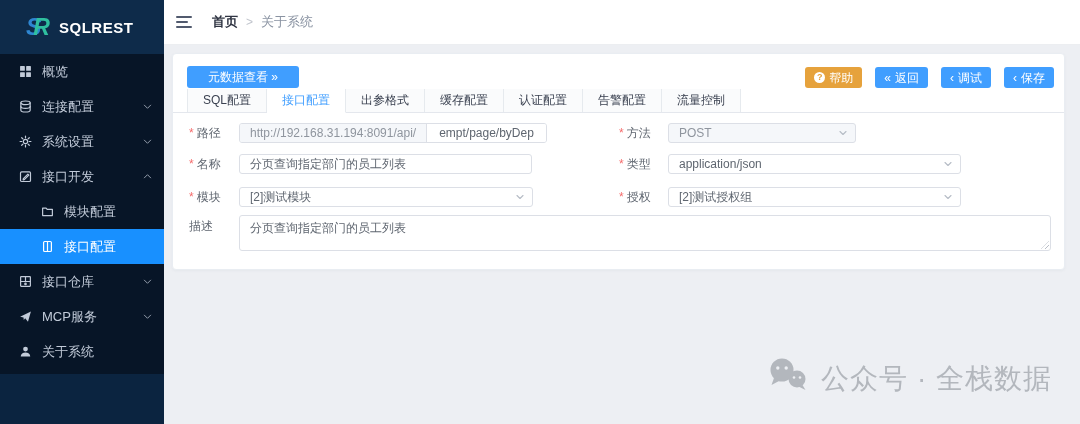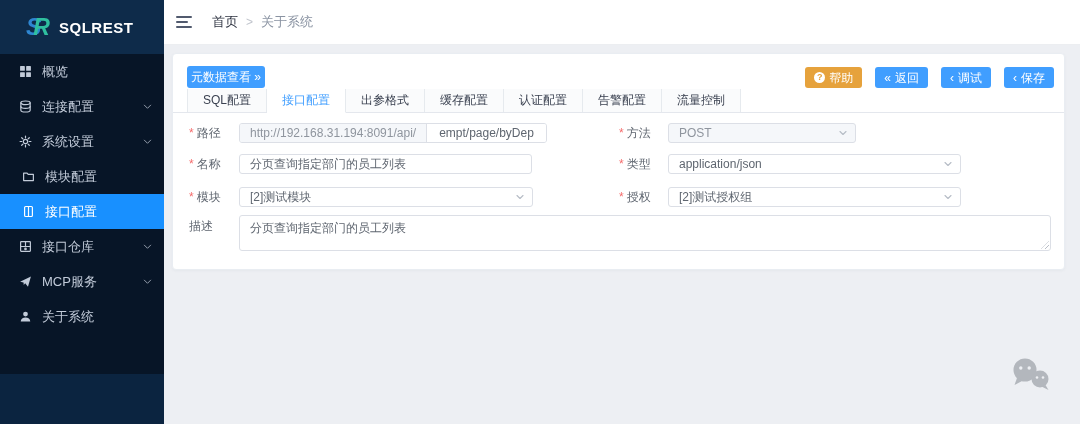--- a/index.html
+++ b/index.html
@@ -13,44 +13,44 @@
   .logo { height:54px; background:#0e2b4a; display:flex; align-items:center; padding-left:26px; }
   .logo-mark { font-style:italic; font-weight:bold; font-size:23px; line-height:1; }
   .logo-s { color:#2e86d1; }
   .logo-r { color:#2fbf9f; margin-left:-8px; }
   .logo-text { color:#fff; font-weight:bold; font-size:15px; letter-spacing:.5px; margin-left:9px;text-align:right; }
   .menu { background:#071527; height:320px; }
   .mi { height:35px; display:flex; align-items:center; padding:0 12px 0 18px; color:#c2cbd9; cursor:pointer; }
   .mi .ico { width:14px; height:14px; margin-right:10px; display:inline-flex; align-items:center; justify-content:center; flex:none; }
   .mi .lbl { font-size:13px; white-space:nowrap; }
   .mi .chev { margin-left:auto; display:inline-flex; opacity:.75; }
-  .mi.sub { padding-left:21px; }
+  .mi.sub { padding-left:40px; }
   .mi.active { background:#1890ff; color:#fff; }
   
   .topbar { position:absolute; left:164px; top:0; width:916px; height:45px; background:#fff;
             border-bottom:1px solid #eceef1; display:flex; align-items:center; padding:0 14px 0 12px; }
   .hamburger { width:16px; display:inline-flex; flex-direction:column; gap:3px; cursor:pointer; margin-right:20px; }
   .hamburger i { display:block; height:2px; background:#515a6e; border-radius:1px; }
   .hamburger i:nth-child(2){ width:12px; }
   .breadcrumb { display:flex; align-items:center; gap:8px; font-size:13px; }
-  .bc-home { color:#2f3442; font-weight:normal; cursor:pointer; }
+  .bc-home { color:#2f3442; font-weight:bold; cursor:pointer; }
   .bc-sep { color:#c0c4cc; font-size:12px; }
   .bc-cur { color:#8a93a2; }
   .top-right { margin-left:auto; display:flex; align-items:center; gap:7px; }
   .ver-label { color:#5f6670; font-size:13px; }
   .ver-badge { width:20px; height:17px; background:#e3f0fd; border-radius:3px; display:inline-block; }
   .user { color:#5f6670; font-size:13px; cursor:pointer; }
   .caret { width:0; height:0; border-left:4px solid transparent; border-right:4px solid transparent; border-top:5px solid #5f6670; margin-top:1px; }
   .avatar { width:26px; height:26px; border-radius:4px; overflow:hidden; display:inline-flex; cursor:pointer; }
   
   .content { position:absolute; left:164px; top:45px; width:916px; height:379px; }
   .card { position:absolute; left:8px; top:8px; width:893px; height:217px; background:#fff;
           border:1px solid #e9edf2; border-radius:4px; box-shadow:0 1px 3px rgba(20,40,80,.04); }
   .btn { display:inline-flex; align-items:center; gap:4px; border:none; border-radius:3px; color:#fff;
-         background:#409eff; font-size:12px; height:22px; padding:0 4px; cursor:pointer;
+         background:#409eff; font-size:12px; height:22px; padding:0 21px; cursor:pointer;
          font-family:inherit; line-height:1; }
   .btn.warn { background:#e6a23c; }
   .meta-btn { position:absolute; left:14px; top:12px; }
   .actions { position:absolute; right:10px; top:13px; display:flex; gap:13px; }
   .actions .btn { height:21px; padding:0 9px; }
   .bicon { font-size:12px; line-height:1; }
   .qicon { width:11px; height:11px; border-radius:50%; background:#fff; color:#e6a23c;
            font-size:9px; font-weight:bold; display:inline-flex; align-items:center; justify-content:center; }
   
   .tabs { position:absolute; left:0; right:0; top:35px; height:24px; display:flex; align-items:stretch;
@@ -129,20 +129,34 @@
             <path d="M6 1v1.6M6 9.4V11M1 6h1.6M9.4 6H11M2.5 2.5l1.1 1.1M8.4 8.4l1.1 1.1M2.5 9.5l1.1-1.1M8.4 3.6l1.1-1.1"></path>
           </svg>
       </span>
       <span class="lbl">系统设置</span>
       <span class="chev">
         <svg class="lineic" width="9" height="9" viewBox="0 0 10 10">
             <polyline points="1.5,3.5 5,7 8.5,3.5"></polyline>
           </svg>
       </span>
     </div>
+    <div class="mi">
+      <span class="ico">
+        <svg class="lineic" width="13" height="13" viewBox="0 0 12 12">
+            <rect x="1.4" y="1.8" width="9.2" height="8.8" rx="1"></rect>
+            <path d="M4 8 8.2 3.8l.9.9L4.9 8.9 3.8 9.1z"></path>
+          </svg>
+      </span>
+      <span class="lbl">接口开发</span>
+      <span class="chev">
+        <svg class="lineic" width="9" height="9" viewBox="0 0 10 10">
+            <polyline points="1.5,6.5 5,3 8.5,6.5"></polyline>
+          </svg>
+      </span>
+    </div>
     <div class="mi sub">
       <span class="ico">
         <svg class="lineic" width="13" height="13" viewBox="0 0 12 12">
             <path d="M1.5 2.8h3.2l1 1.2h4.8v5.8H1.5z"></path>
           </svg>
       </span>
       <span class="lbl">模块配置</span>
     </div>
     <div class="mi sub active">
       <span class="ico">
@@ -336,14 +350,15 @@
         <circle cx="15" cy="13" r="11.5" fill="#b3b7bd"></circle>
         <polygon points="7,21 4.5,28 13,23.5" fill="#b3b7bd"></polygon>
         <circle cx="10.8" cy="11" r="1.7" fill="#edeff3"></circle>
         <circle cx="19.2" cy="11" r="1.7" fill="#edeff3"></circle>
         <circle cx="30" cy="22" r="8.5" fill="#b3b7bd"></circle>
         <polygon points="35.5,28 38.5,33 31.5,29.5" fill="#b3b7bd"></polygon>
         <circle cx="27" cy="20.5" r="1.3" fill="#edeff3"></circle>
         <circle cx="33" cy="20.5" r="1.3" fill="#edeff3"></circle>
       </svg>
     </span>
+    <span>公众号 · 全栈数据</span>
   </div>
 </main>
 
 </body></html>

